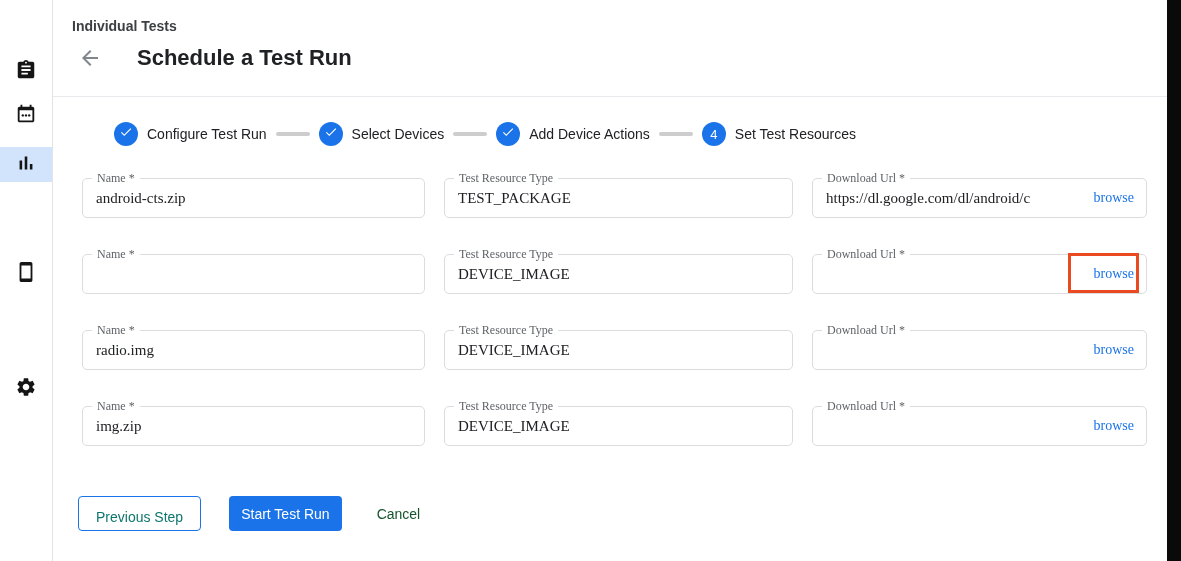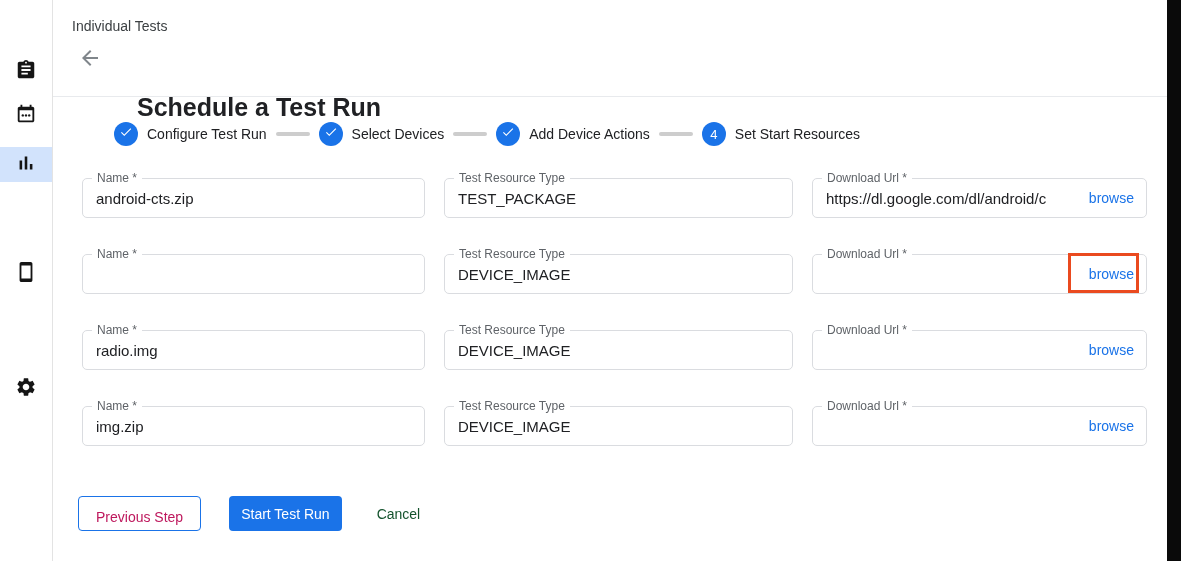--- a/index.html
+++ b/index.html
@@ -23,24 +23,24 @@
   }
   .side-item svg { width:22px; height:22px; fill:#151515; }
   .side-item.active { background:#d2e3fc; }
   .si-0 { top:54px; } .si-1 { top:98px; } .si-2 { top:147px; }
   .si-3 { top:256px; } .si-4 { top:371px; }
 
   
   .black-band { position:absolute; right:0; top:0; width:14px; height:561px; background:#0a0a0a; z-index:9; }
 
   
-  .breadcrumb { position:absolute; left:72px; top:18px; font-size:14px; color:#3c4043; }
+  .breadcrumb { position:absolute; left:72px; top:18px; font-size:14px; color:#3c4043;font-weight:bold; }
   .back-btn { position:absolute; left:78px; top:46px; width:24px; height:24px; cursor:pointer; }
   .back-btn svg { width:24px; height:24px; fill:#80868b; }
-  .page-title { position:absolute; left:137px; top:45px; font-size:25px; color:#202124;margin-top:48px; }
+  .page-title { position:absolute; left:137px; top:45px; font-size:22px; color:#202124; }
   .header-divider { position:absolute; left:53px; right:0; top:96px; height:1px; background:#e8eaed; }
 
   
   .stepper { position:absolute; left:78px; top:122px; display:flex; align-items:center; height:24px;padding-left:36px; }
   .step { display:flex; align-items:center; cursor:pointer; }
   .step-circle {
     width:24px; height:24px; border-radius:50%; background:#1a73e8;
     display:flex; align-items:center; justify-content:center; flex:0 0 auto;
   }
   .step-circle svg { width:14px; height:14px; fill:#fff; }
@@ -49,21 +49,21 @@
   .connector { width:34px; height:4px; border-radius:2px; background:#cdcdcd; margin:0 9px; }
 
   
   .form-grid {
     position:absolute; left:82px; top:178px; width:1066px;
     display:grid; grid-template-columns:343px 349px 335px;
     column-gap:19px; row-gap:36px;
   }
   .field {
     position:relative; height:40px; background:#fff;
-    border:1px solid #dadce0; border-radius:5px; cursor:text;
+    border:1px solid #dadce0; border-radius:5px; cursor:text;font-family:Liberation Serif, serif;
   }
   .field-label {
     position:absolute; top:-8px; left:9px; padding:0 5px; background:#fff;
     font-size:12px; line-height:15px; color:#5f6368; white-space:nowrap; cursor:default;
   }
   .field-value {
     position:absolute; left:13px; right:12px; top:0; bottom:0;
     display:flex; align-items:center; font-size:15px; color:#202124;
     white-space:nowrap; overflow:hidden;
   }
@@ -72,21 +72,21 @@
   .browse-link { flex:0 0 auto; margin-left:8px; font-size:14px; color:#1a73e8; cursor:pointer;padding-left:8px; }
   .highlight-box {
     position:absolute; top:-2px; right:7px; width:71px; height:40px;
     border:3px solid #ea4a1f; z-index:5; pointer-events:none;
   }
 
   
   .actions { position:absolute; left:78px; top:496px; display:flex; align-items:center; height:35px; }
   .btn { font-family:inherit; font-size:14px; border-radius:4px; height:35px; cursor:pointer; }
   .btn-outline {
-    background:#fff; color:#be185d; border:1px solid #1a73e8; padding:12px 17px;
+    background:#fff; color:#0f766e; border:1px solid #1a73e8; padding:12px 17px;
   }
   .btn-filled {
     background:#1a73e8; color:#fff; border:none; padding:0 12px; margin-left:28px;
   }
   .btn-text {
     background:transparent; border:none; color:#14532d; padding:0; margin-left:35px;
   }
 </style>
 </head>
 <body>
@@ -156,21 +156,21 @@
             <path d="M9 16.2 4.8 12l-1.4 1.4L9 19 21 7l-1.4-1.4z"></path>
           </svg></span>
       </span>
     <span class="step-label">Add Device Actions</span>
   </div>
   <div class="connector"></div>
   <div class="step">
     <span class="step-circle">
         <span class="step-number">4</span>
       </span>
-    <span class="step-label">Set Start Resources</span>
+    <span class="step-label">Set Test Resources</span>
   </div>
 </div>
 
 <div class="form-grid">
 
   <div class="field">
     <span class="field-label">Name *</span>
     <div class="field-value">android-cts.zip</div>
   </div>
   <div class="field">

